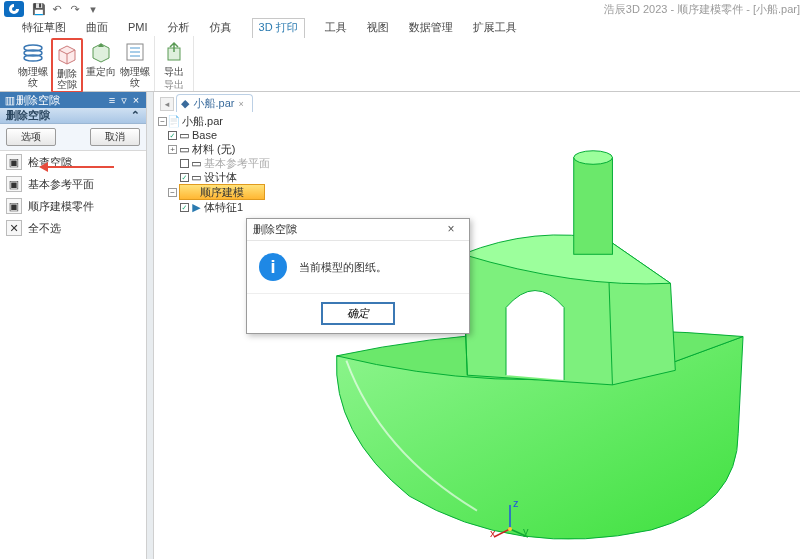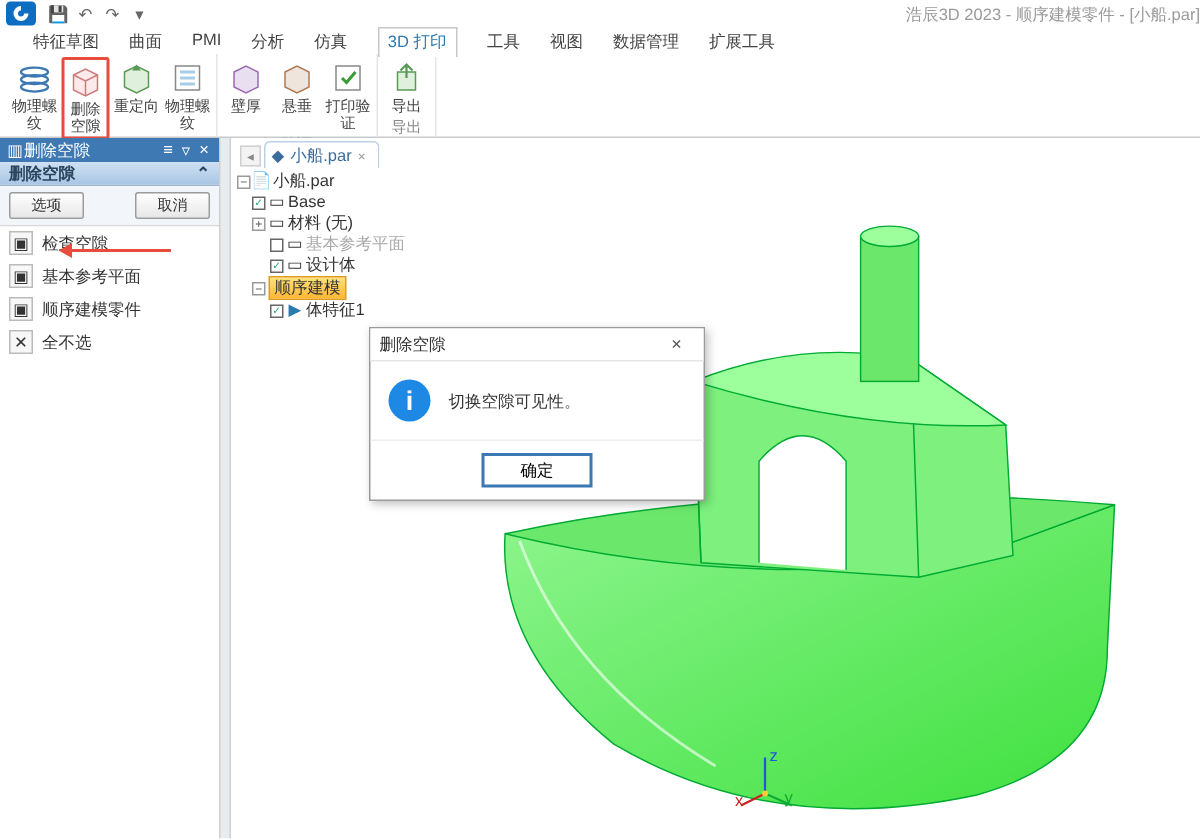--- a/index.html
+++ b/index.html
@@ -9,21 +9,21 @@
 .logo { width: 20px; height: 16px; margin: 1px 4px; background: #0d6dc1; border-radius: 3px; display:flex; align-items:center; justify-content:center;}
 .logo svg { width: 12px; height: 12px; }
 .qat { display: flex; gap: 4px; margin-left: 4px; }
 .qat-icon { width: 14px; height: 14px; display:flex; align-items:center; justify-content:center; color:#666;}
 .title-text { flex: 1; text-align: right; color: #9a9a9a; font-size: 11px; }
 
 .menubar { height: 18px; background: #fff; display: flex; align-items: center; padding-left: 22px; gap: 20px; color:#444;}
 .menubar span { cursor: default; }
 .menubar .active { background: #fff; border:1px solid #c8c8c8; border-bottom:none; padding:1px 6px 3px 6px; position:relative; top:1px; color:#2a7ab0;}
 
-.ribbon { height: 56px; background: #fff; border-bottom:1px solid #c9c9c9; display: flex; padding-left:4px;}
+.ribbon { height: 56px; background: #fff; border-bottom:1px solid #c9c9c9; display: flex; padding-left:14px;}
 .rgroup { display:flex; flex-direction:column; align-items:center; border-right:1px solid #e5e5e5; padding:2px 3px 0 3px;}
 .rgroup .btns { display:flex; gap:2px;}
 .bigbtn { width:32px; display:flex; flex-direction:column; align-items:center; gap:1px; padding:1px 1px; cursor:default;}
 .bigbtn .ic { width:26px; height:26px; display:flex; align-items:center; justify-content:center;}
 .bigbtn .lbl { font-size:10px; color:#444; text-align:center; line-height:11px; max-width:34px;}
 .selected-btn { border:2px solid #e74c3c !important; border-radius:2px; }
 .grouplabel { font-size:10px; color:#888; margin-top:auto; padding-bottom:1px;}
 
 .toolbar2 { position:absolute; top:93px; right:4px; display:flex; gap:2px; background:#fff; padding:2px; }
 .tb2item { display:flex; align-items:center; gap:1px; padding:1px 2px; color:#444; font-size:10px;}
@@ -51,35 +51,35 @@
 .tabbar { height:20px; display:flex; align-items:flex-end; padding-left:6px; gap:2px;}
 .tab { display:flex; align-items:center; gap:4px; background:#fff; border:1px solid #bcd0e5; border-bottom:none; border-radius:4px 4px 0 0; padding:1px 8px 1px 4px; font-size:10px; color:#3a6b9c;}
 .tab .x { color:#999; font-size:9px;}
 .navbtn { width:14px; height:14px; border:1px solid #cfcfcf; background:#f3f3f3; margin-bottom:1px; display:flex; align-items:center; justify-content:center; color:#888; font-size:9px;}
 
 .tree { position:absolute; top:22px; left:4px; width:142px; font-size:10px; color:#333; line-height:14px;}
 .tree .row { display:flex; align-items:center; gap:2px; white-space:nowrap;}
 .tree .ind1{padding-left:10px;} .tree .ind2{padding-left:22px;}
 .tree .exp { width:9px; height:9px; border:1px solid #999; font-size:8px; line-height:7px; text-align:center; color:#555; background:#fff;}
 .tree .chk { width:9px; height:9px; border:1px solid #666; font-size:7px; line-height:7px; text-align:center; color:#2a7; background:#fff;}
-.tree .hl { background:linear-gradient(#ffe27a,#ffb733); padding:0 3px; border:1px solid #e09a1e;}
+.tree .hl { background:linear-gradient(#ffe27a,#ffb733); padding:0 20px; border:1px solid #e09a1e;}
 .tree .fic { width:11px; height:11px; display:inline-flex; align-items:center; justify-content:center;}
 
 .viewport { position:absolute; top:22px; left:0; right:0; bottom:0;}
 .viewport svg { width:100%; height:100%; }
 
 .dlg { position:absolute; top:218px; left:246px; width:224px; background:#fff; border:1px solid #9b9b9b; box-shadow:2px 2px 6px rgba(0,0,0,.25);}
 .dlg-title { height:22px; background:#fff; display:flex; align-items:center; padding:0 6px; font-size:11px; color:#333; border-bottom:1px solid #e5e5e5;}
 .dlg-title .spacer{flex:1;}
 .dlg-title .close { width:24px; height:16px; text-align:center; font-size:12px; color:#555;}
 .dlg-body { padding:12px; display:flex; align-items:center; gap:12px;}
 .info-ic { width:28px; height:28px; border-radius:50%; background:#1e88e5; color:#fff; display:flex; align-items:center; justify-content:center; font-size:18px; font-weight:bold;}
 .dlg-msg { font-size:11px; color:#333;}
 .dlg-ftr { padding:8px; display:flex; justify-content:center; border-top:1px solid #eee;}
-.dlg-ok { border:2px solid #3b78b4; background:#fff; padding:2px 24px; font-size:11px;}
+.dlg-ok { border:2px solid #3b78b4; background:#fff; padding:2px 24px; font-size:11px;font-style:italic;}
 
 .axis { position:absolute; bottom:20px; left:490px; width:40px; height:40px; }
 </style>
 </head>
 <body>
 
 <div class="titlebar">
   <div class="logo">
     <svg viewBox="0 0 24 24">
         <path fill="#fff" d="M12 2a10 10 0 1 0 10 10h-6a4 4 0 1 1-4-4V2z"></path>
@@ -146,50 +146,20 @@
               <rect x="7" y="11" width="10" height="2" fill="#a8cde8"></rect>
               <rect x="7" y="15" width="10" height="2" fill="#a8cde8"></rect>
             </svg>
           </div>
         <div class="lbl">物理螺纹</div>
       </div>
     </div>
     <div class="grouplabel">准备</div>
   </div>
 
-  <div class="rgroup">
-    <div class="btns">
-      <div class="bigbtn">
-        <div class="ic">
-            <svg width="24" height="24">
-              <path d="M4 8 12 4 20 8 20 18 12 22 4 18Z" fill="#e8dff0" stroke="#9a6ab0"></path>
-            </svg>
-          </div>
-        <div class="lbl">壁厚</div>
-      </div>
-      <div class="bigbtn">
-        <div class="ic">
-            <svg width="24" height="24">
-              <path d="M4 8 12 4 20 8 20 18 12 22 4 18Z" fill="#f0e5dd" stroke="#b07a55"></path>
-            </svg>
-          </div>
-        <div class="lbl">悬垂</div>
-      </div>
-      <div class="bigbtn">
-        <div class="ic">
-            <svg width="24" height="24">
-              <rect x="4" y="4" width="16" height="16" fill="#fff" stroke="#888"></rect>
-              <path d="M8 12 11 15 17 8" stroke="#3a9a3a" stroke-width="2" fill="none"></path>
-            </svg>
-          </div>
-        <div class="lbl">打印验证</div>
-      </div>
-    </div>
-    <div class="grouplabel">验证</div>
-  </div>
 
   <div class="rgroup">
     <div class="btns">
       <div class="bigbtn">
         <div class="ic">
             <svg width="24" height="24">
               <rect x="6" y="8" width="12" height="12" fill="#dff0dd" stroke="#5a9a55"></rect>
               <path d="M12 3 12 12 M8 7 12 3 16 7" stroke="#5a9a55" fill="none" stroke-width="1.5"></path>
             </svg>
           </div>
@@ -372,18 +342,18 @@
 </div>
 
 <div class="dlg">
   <div class="dlg-title">
     <span>删除空隙</span>
     <span class="spacer"></span>
     <span class="close">×</span>
   </div>
   <div class="dlg-body">
     <div class="info-ic">i</div>
-    <div class="dlg-msg">切换空隙可见性。</div>
+    <div class="dlg-msg">当前模型的图纸。</div>
   </div>
   <div class="dlg-ftr">
     <button class="dlg-ok">确定</button>
   </div>
 </div>
 
 </body></html>

